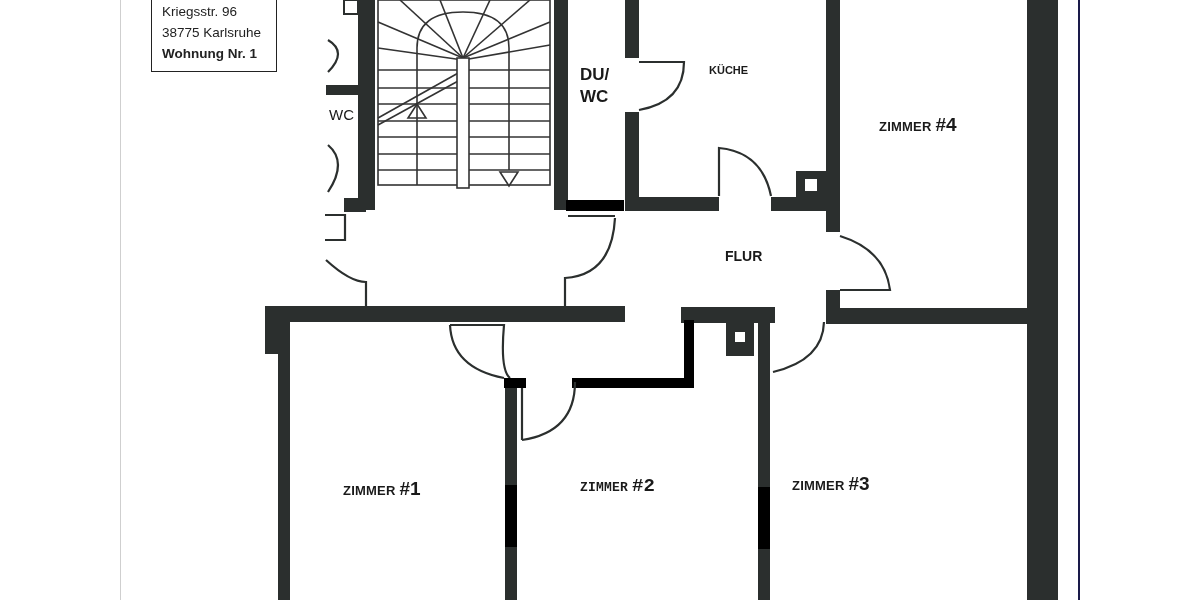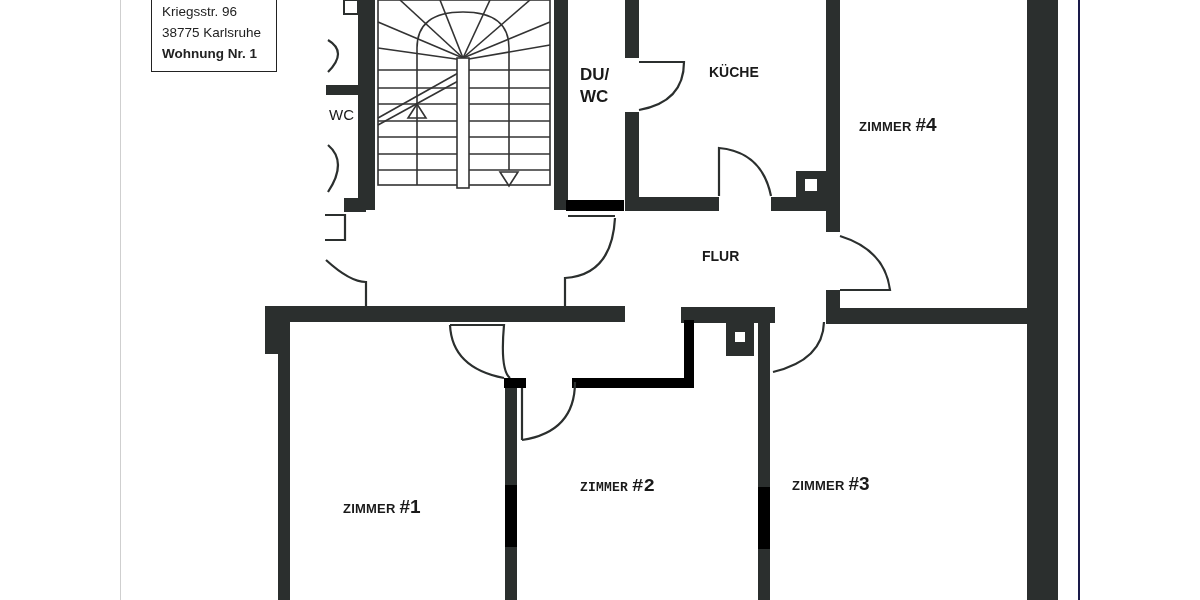--- a/index.html
+++ b/index.html
@@ -123,29 +123,29 @@
     <div class="bold">Wohnung Nr. 1</div>
   </div>
 
   <div class="label" style="left:329px; top:106px; font-size:15px; font-weight:normal;">WC</div>
 
   <div class="label" style="left:580px; top:64px; font-size:17px; line-height:22px;">
     <div>DU/</div>
     <div>WC</div>
   </div>
 
-  <div class="label" style="left:709px; top:64px; font-size:14px;">KÜCHE</div>
+  <div class="label" style="left:709px; top:64px; font-size:11px;">KÜCHE</div>
 
-  <div class="label room" style="left:859px; top:114px;">
+  <div class="label room" style="left:879px; top:114px;">
     <span class="lbl">ZIMMER</span><span class="num">#4</span>
   </div>
 
-  <div class="label" style="left:702px; top:248px; font-size:14px;">FLUR</div>
+  <div class="label" style="left:725px; top:248px; font-size:14px;">FLUR</div>
 
-  <div class="label room" style="left:343px; top:496px;">
+  <div class="label room" style="left:343px; top:478px;">
     <span class="lbl">ZIMMER</span><span class="num">#1</span>
   </div>
 
   <div class="label room" style="left:580px; top:475px;font-family:Liberation Mono, monospace;">
     <span class="lbl">ZIMMER</span><span class="num">#2</span>
   </div>
 
   <div class="label room" style="left:792px; top:473px;">
     <span class="lbl">ZIMMER</span><span class="num">#3</span>
   </div>

